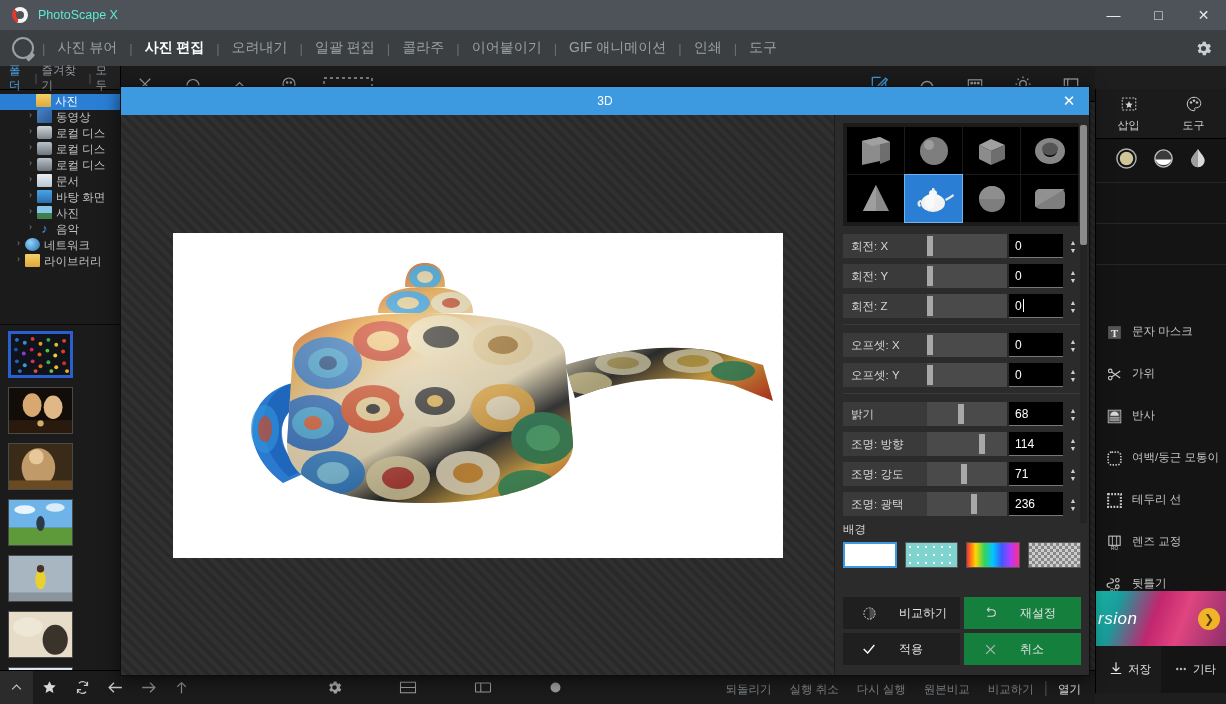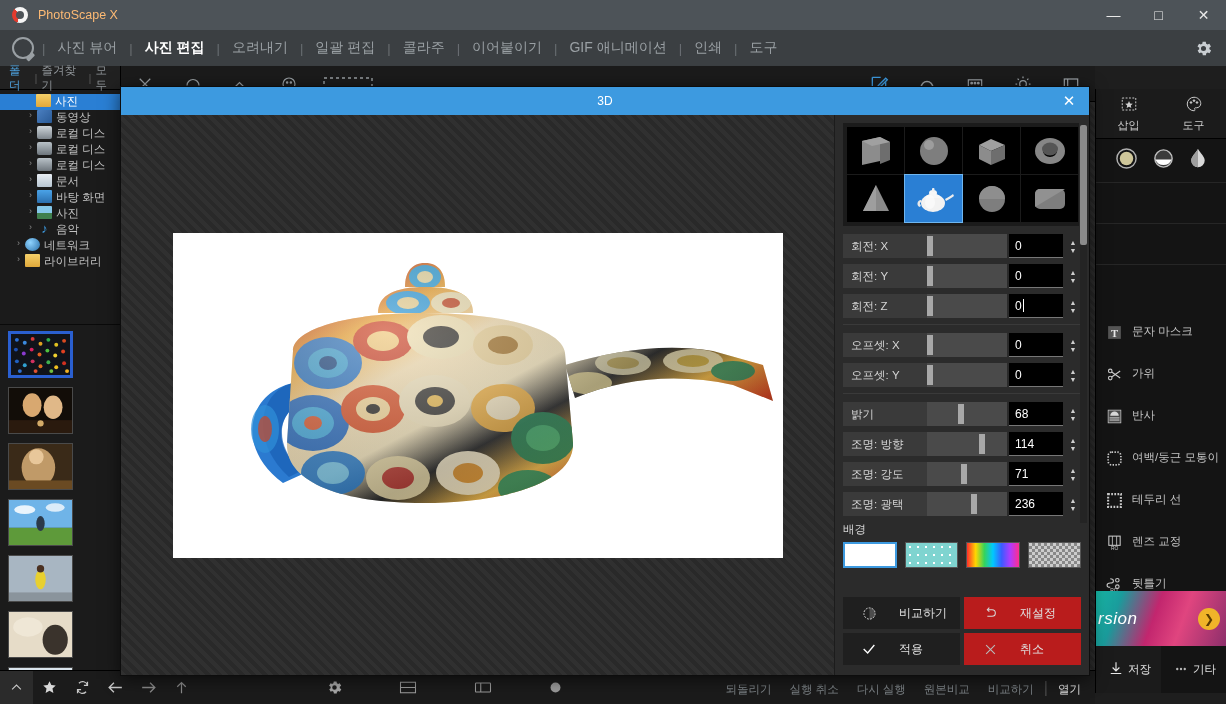--- a/index.html
+++ b/index.html
@@ -20,21 +20,21 @@
   }
   .titlebar .logo {
     width: 16px; height: 16px; margin-left: 12px; position: relative;
     border-radius: 50%;
     background: conic-gradient(from 200deg, #e23b2e 0deg 120deg, #f5f5f5 120deg 360deg);
   }
   .titlebar .logo::after {
     content:""; position:absolute; left:4px; top:4px; width:8px; height:8px;
     border-radius:50%; background:#4d5358;
   }
-  .titlebar .apptitle { margin-left: 10px; font-size: 12.5px; color: #fdba74; }
+  .titlebar .apptitle { margin-left: 10px; font-size: 12.5px; color: #5eead4; }
   .wincontrols { margin-left: auto; display: flex; height: 30px; }
   .wincontrols div {
     width: 45px; height: 30px; display:flex; align-items:center; justify-content:center;
     font-size: 14px; color: #e8e8e8; line-height: 1;
   }
 
   
   .menubar {
     position: absolute; left: 0; top: 30px; width: 1226px; height: 36px;
     background: #3b3f42; display: flex; align-items: center;
@@ -44,21 +44,21 @@
     border-radius: 50%; border: 2.5px solid #9aa0a4; position: relative;
   }
   .menubar .mlogo::after {
     content:""; position:absolute; right:-3px; bottom:-2px; width:9px; height:4px;
     background:#9aa0a4; transform: rotate(-45deg); border-radius:1px;
   }
   .menu-sep { color: #6a6f73; font-size: 13px; padding: 0 2px; }
   .menu-item {
     font-size: 14px; color: #9aa0a4; padding: 4px 10px; cursor: pointer; white-space: nowrap;
   }
-  .menu-item.active { color: #ffffff; font-weight: bold; }
+  .menu-item.active { color: #ffffff; font-weight: bold; font-family: Liberation Serif, serif; }
   .gear-top {
     margin-left: auto; margin-right: 12px; width: 22px; height: 22px;
     display:flex; align-items:center; justify-content:center;
   }
 
   
   .leftpanel {
     position: absolute; left: 0; top: 66px; width: 121px; height: 604px;
     background: #1b1b1b; border-right: 1px solid #000;
   }
@@ -244,21 +244,21 @@
                       linear-gradient(45deg,#888 25%,#ccc 25%,#ccc 75%,#888 75%);
     background-size: 6px 6px; background-position: 0 0, 3px 3px;
   }
 
   .dlg-buttons {
     position:absolute; left: 8px; right: 8px; bottom: 10px;
     display:grid; grid-template-columns: 1fr 1fr; gap: 4px;
   }
   .dbtn {
     height: 32px; display:flex; align-items:center; gap: 22px; padding-left: 18px;
-    font-size: 12px; color:#e0e0e0; background:#b91c1c; cursor:pointer;
+    font-size: 12px; color:#e0e0e0; background:#15803d; cursor:pointer;
   }
   .dbtn.lit { background: #1f1f1f; }
   .dbtn .bi { width: 16px; display:flex; align-items:center; justify-content:center; color:#cfcfcf; }
 
   
   .teapot { position:absolute; left:0; top:0; width:100%; height:100%; }
 </style>
 </head>
 <body>
 

